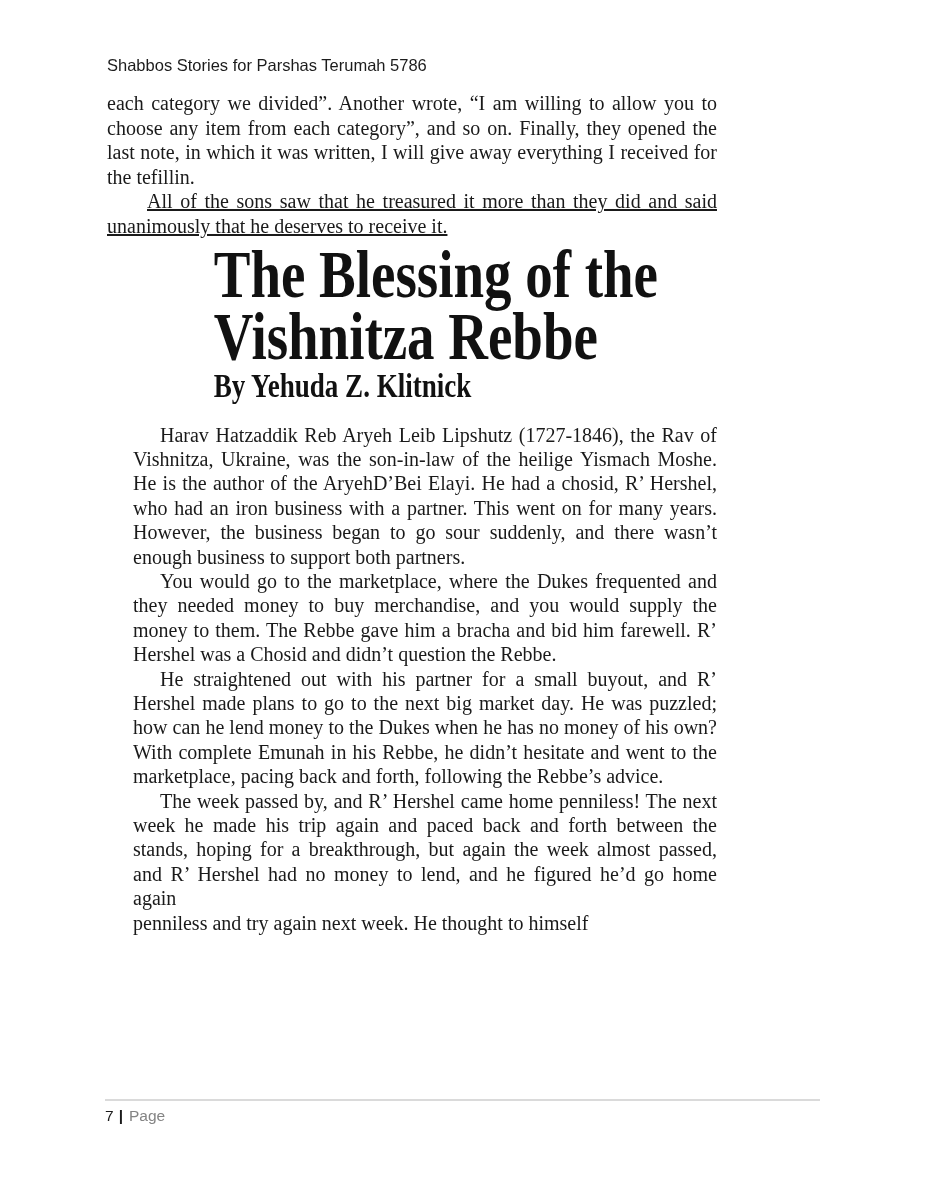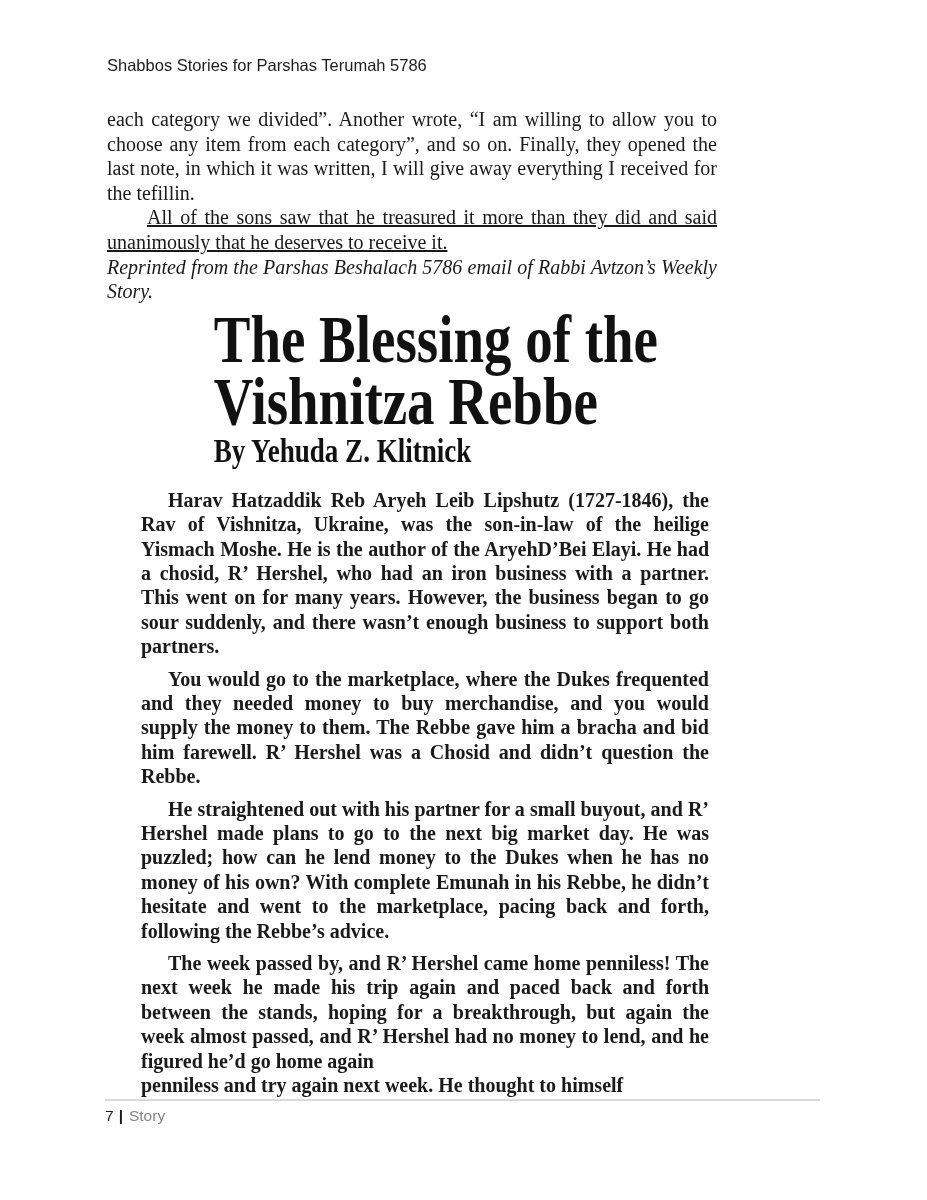--- a/index.html
+++ b/index.html
@@ -18,21 +18,21 @@
     font-family: "Liberation Serif", serif;
     color: #1a1a1a;
   }
   .page-header {
     font-family: "Liberation Sans", sans-serif;
     font-size: 16.5px;
     line-height: 20px;
     color: #1c1c1c;
   }
   .intro {
-    margin-top: 32px;
+    margin-top: 16px;
     font-size: 20px;
     line-height: 24.6px;
   }
   .intro p {
     margin: 0;
     text-align: justify;
   }
   .intro p.indented {
     text-indent: 40px;
     text-decoration: underline;
@@ -65,24 +65,23 @@
     transform: scaleX(0.82);
     transform-origin: 50% 0;
     color: #111111;
   }
   .story-body {
     margin: 22px 0 0 26px;   
     font-size: 20px;
     line-height: 24.4px;
   }
   .story-body p {
-    margin: 8px;
+    margin: 0;
     text-align: justify;
     text-indent: 27px;
-    font-weight: bold;
   }
   .story-body p.has-break {
     white-space: pre-line;
   }
   .page-footer {
     position: absolute;
     top: 1099px;
     left: 105px;
     width: 715px;
     border-top: 2px solid #dadada;
@@ -103,34 +102,33 @@
 </head>
 <body>
 
 <div class="page">
 
   <div class="page-header">Shabbos Stories for Parshas Terumah 5786</div>
 
   <section class="intro">
     <p>each category we divided”. Another wrote, “I am willing to allow you to choose any item from each category”, and so on. Finally, they opened the last note, in which it was written, I will give away everything I received for the tefillin.</p>
     <p class="indented">All of the sons saw that he treasured it more than they did and said unanimously that he deserves to receive it.</p>
-    <p class="attribution">Reprinted from the Parshas Beshalach 5786 email of Rabbi Avtzon’s Weekly Story.</p>
   </section>
 
   <section class="story-heading">
     <h1 class="story-title">The Blessing of the
 Vishnitza Rebbe</h1>
     <h2 class="story-byline">By Yehuda Z. Klitnick</h2>
   </section>
 
   <section class="story-body">
     <p>Harav Hatzaddik Reb Aryeh Leib Lipshutz (1727-1846), the Rav of Vishnitza, Ukraine, was the son-in-law of the heilige Yismach Moshe. He is the author of the AryehD’Bei Elayi. He had a chosid, R’ Hershel, who had an iron business with a partner. This went on for many years. However, the business began to go sour suddenly, and there wasn’t enough business to support both partners.</p>
     <p>You would go to the marketplace, where the Dukes frequented and they needed money to buy merchandise, and you would supply the money to them. The Rebbe gave him a bracha and bid him farewell. R’ Hershel was a Chosid and didn’t question the Rebbe.</p>
     <p>He straightened out with his partner for a small buyout, and R’ Hershel made plans to go to the next big market day. He was puzzled; how can he lend money to the Dukes when he has no money of his own? With complete Emunah in his Rebbe, he didn’t hesitate and went to the marketplace, pacing back and forth, following the Rebbe’s advice.</p>
     <p class="has-break">The week passed by, and R’ Hershel came home penniless! The next week he made his trip again and paced back and forth between the stands, hoping for a breakthrough, but again the week almost passed, and R’ Hershel had no money to lend, and he figured he’d go home again
 penniless and try again next week. He thought to himself</p>
   </section>
 
   <div class="page-footer">
-    <span>7</span><span class="sep">|</span><span class="label">Story</span>
+    <span>7</span><span class="sep">|</span><span class="label">Page</span>
   </div>
 
 </div>
 
 </body></html>

